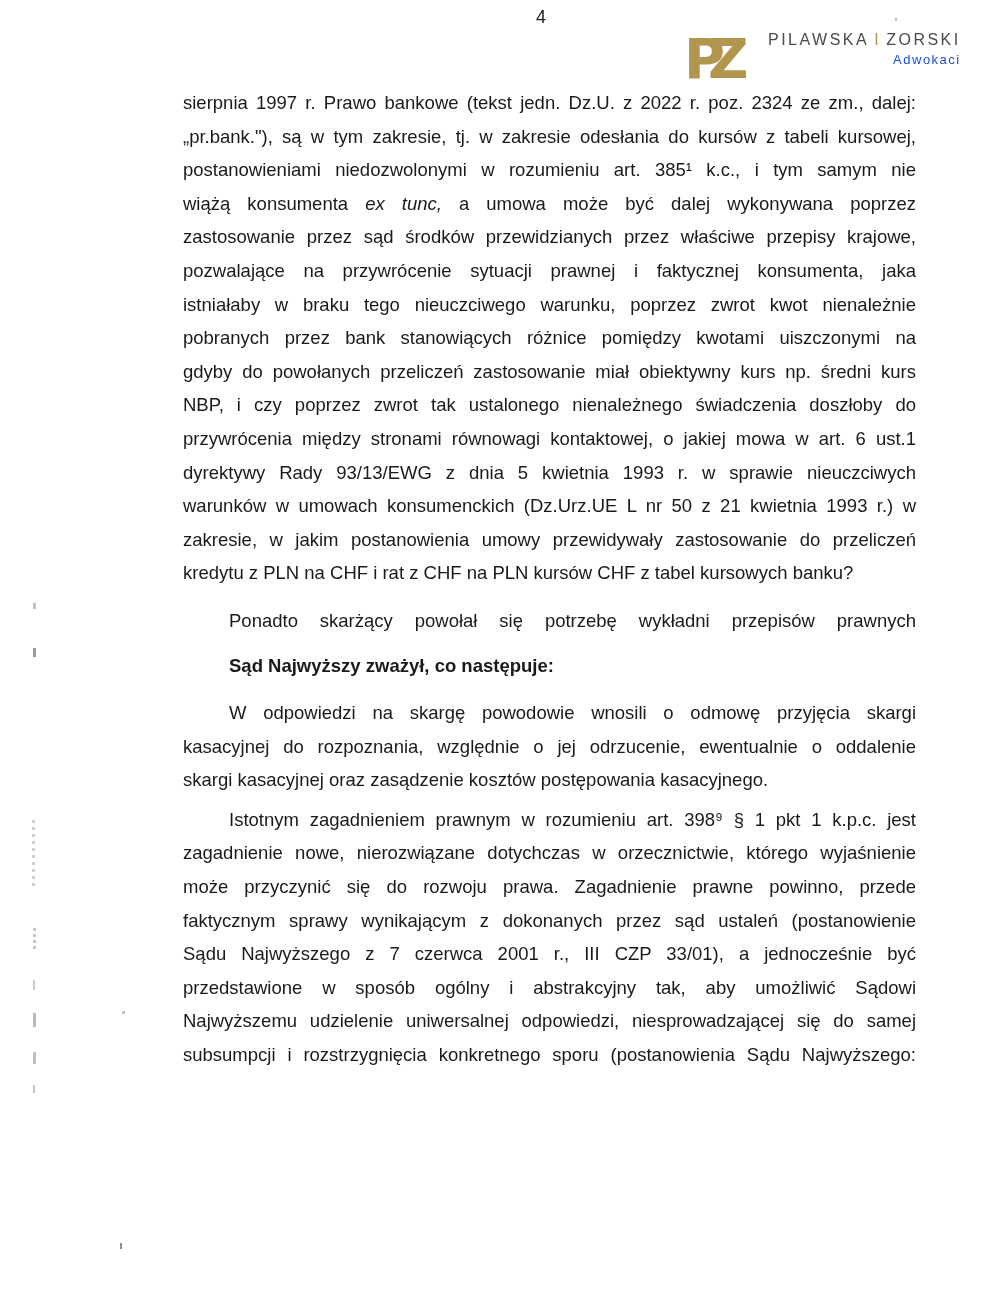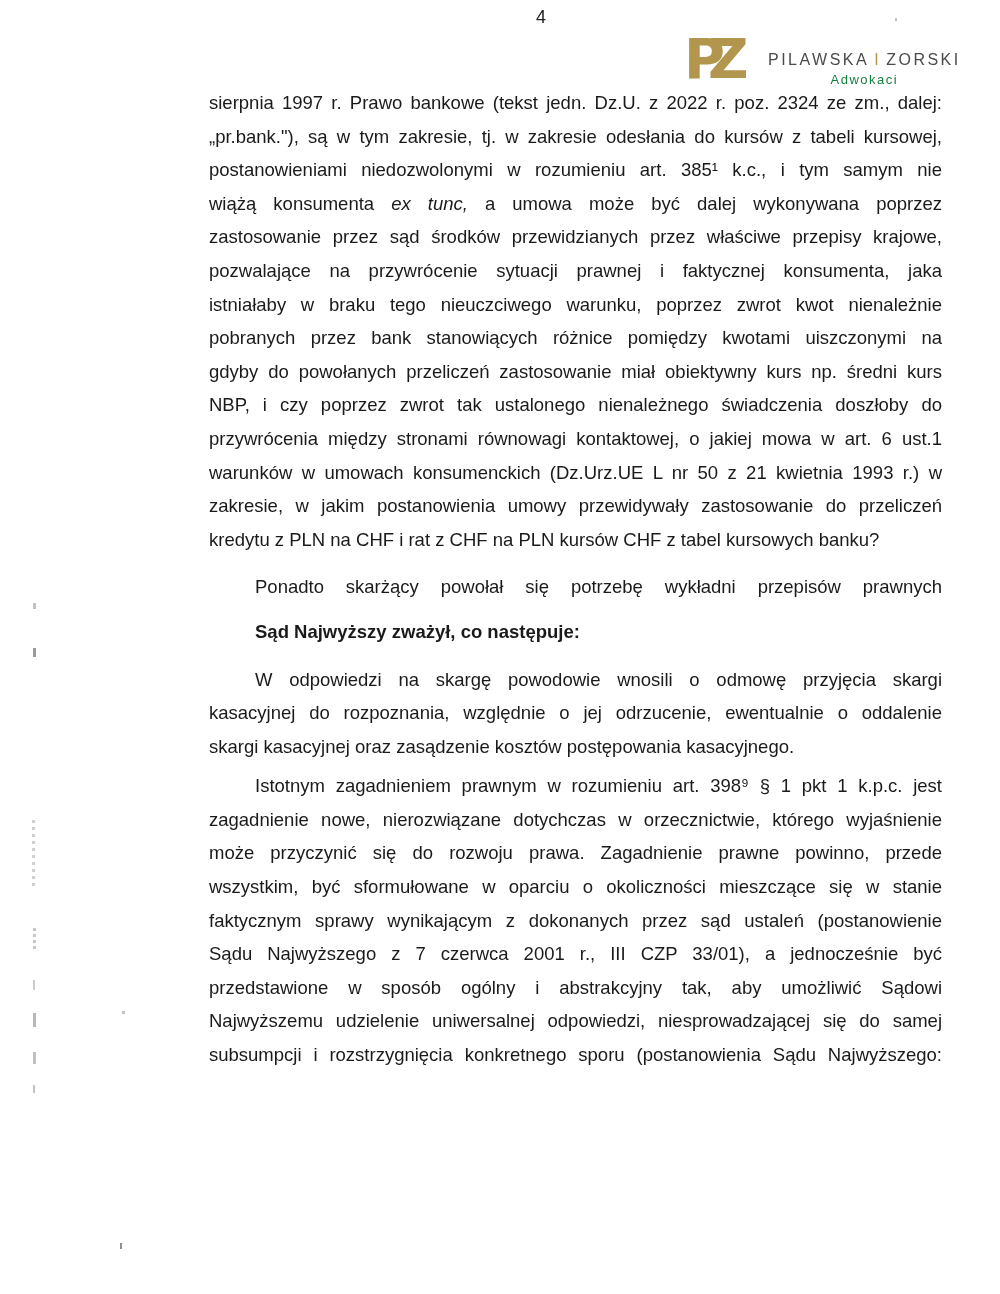--- a/index.html
+++ b/index.html
@@ -23,45 +23,44 @@
     color: #222;
   }
   .logo {
     position: absolute;
     top: 30px;
     left: 684px;
     display: flex;
     align-items: flex-start;
     gap: 22px;
   }
-  .logo-text { margin-top: 21px; text-align: center; }
+  .logo-text { margin-top: 1px; text-align: right; }
   .logo-name {
     font-size: 16px;
     letter-spacing: 2.5px;
     color: #4a4a4a;
     white-space: nowrap;
     font-weight: 400;
   }
   .logo-name .sep { color: #b2964e; padding: 0 5px; font-weight: 400; }
   .logo-sub {
     font-size: 13px;
-    color: #15803d;
+    color: #1d4ed8;
     letter-spacing: 1.5px;
     margin-top: 3px;
   }
 
   
   .doc-body {
     position: absolute;
     top: 86px;
     left: 183px;
     width: 733px;
     font-size: 18.5px;
     line-height: 33.6px;
-    margin-left: 26px;
   }
   .para { margin: 0; }
   .para[data-name="paragraph-2"] { margin-top: 14px; }
   .para[data-name="paragraph-3"] { margin-top: 14px; }
   .para[data-name="section-heading"] { margin-top: 11px; }
   .para[data-name="paragraph-4"] { margin-top: 6px; }
   .para.bold { font-weight: bold; }
   .line { text-align: justify; text-align-last: justify; }
   .line.last { text-align-last: left; }
   .line.indent { text-indent: 46px; }
@@ -94,40 +93,40 @@
         <div class="line" data-name="text-line">„pr.bank."), są w tym zakresie, tj. w zakresie odesłania do kursów z tabeli kursowej,</div>
         <div class="line" data-name="text-line">postanowieniami niedozwolonymi w rozumieniu art. 385¹ k.c., i tym samym nie</div>
         <div class="line" data-name="text-line">wiążą konsumenta <i>ex tunc,</i> a umowa może być dalej wykonywana poprzez</div>
         <div class="line" data-name="text-line">zastosowanie przez sąd środków przewidzianych przez właściwe przepisy krajowe,</div>
         <div class="line" data-name="text-line">pozwalające na przywrócenie sytuacji prawnej i faktycznej konsumenta, jaka</div>
         <div class="line" data-name="text-line">istniałaby w braku tego nieuczciwego warunku, poprzez zwrot kwot nienależnie</div>
         <div class="line" data-name="text-line">pobranych przez bank stanowiących różnice pomiędzy kwotami uiszczonymi na</div>
         <div class="line" data-name="text-line">gdyby do powołanych przeliczeń zastosowanie miał obiektywny kurs np. średni kurs</div>
         <div class="line" data-name="text-line">NBP, i czy poprzez zwrot tak ustalonego nienależnego świadczenia doszłoby do</div>
         <div class="line" data-name="text-line">przywrócenia między stronami równowagi kontaktowej, o jakiej mowa w art. 6 ust.1</div>
+        <div class="line" data-name="text-line">dyrektywy Rady 93/13/EWG z dnia 5 kwietnia 1993 r. w sprawie nieuczciwych</div>
         <div class="line" data-name="text-line">warunków w umowach konsumenckich (Dz.Urz.UE L nr 50 z 21 kwietnia 1993 r.) w</div>
         <div class="line" data-name="text-line">zakresie, w jakim postanowienia umowy przewidywały zastosowanie do przeliczeń</div>
         <div class="line last" data-name="text-line">kredytu z PLN na CHF i rat z CHF na PLN kursów CHF z tabel kursowych banku?</div>
       </div>
       <div class="para" data-name="paragraph-2">
         <div class="line indent" data-name="text-line">Ponadto skarżący powołał się potrzebę wykładni przepisów prawnych</div>
       </div>
       <div class="para bold" data-name="section-heading">
         <div class="line last indent" data-name="text-line">Sąd Najwyższy zważył, co następuje:</div>
       </div>
       <div class="para" data-name="paragraph-3">
         <div class="line indent" data-name="text-line">W odpowiedzi na skargę powodowie wnosili o odmowę przyjęcia skargi</div>
         <div class="line" data-name="text-line">kasacyjnej do rozpoznania, względnie o jej odrzucenie, ewentualnie o oddalenie</div>
         <div class="line last" data-name="text-line">skargi kasacyjnej oraz zasądzenie kosztów postępowania kasacyjnego.</div>
       </div>
       <div class="para" data-name="paragraph-4">
         <div class="line indent" data-name="text-line">Istotnym zagadnieniem prawnym w rozumieniu art. 398⁹ § 1 pkt 1 k.p.c. jest</div>
         <div class="line" data-name="text-line">zagadnienie nowe, nierozwiązane dotychczas w orzecznictwie, którego wyjaśnienie</div>
         <div class="line" data-name="text-line">może przyczynić się do rozwoju prawa. Zagadnienie prawne powinno, przede</div>
-        <div class="line" data-name="text-line">wszystkim, być sformułowane w oparciu o okoliczności mieszczące się w stanie</div>
         <div class="line" data-name="text-line">faktycznym sprawy wynikającym z dokonanych przez sąd ustaleń (postanowienie</div>
         <div class="line" data-name="text-line">Sądu Najwyższego z 7 czerwca 2001 r., III CZP 33/01), a jednocześnie być</div>
         <div class="line" data-name="text-line">przedstawione w sposób ogólny i abstrakcyjny tak, aby umożliwić Sądowi</div>
         <div class="line" data-name="text-line">Najwyższemu udzielenie uniwersalnej odpowiedzi, niesprowadzającej się do samej</div>
         <div class="line" data-name="text-line">subsumpcji i rozstrzygnięcia konkretnego sporu (postanowienia Sądu Najwyższego:</div>
       </div>
     </div>
 
   <div class="speck" data-name="scan-artifact" style="left:895px;top:18px;width:2px;height:3px;"></div>
   <div class="speck" data-name="scan-artifact" style="left:33px;top:603px;width:3px;height:6px;"></div>

